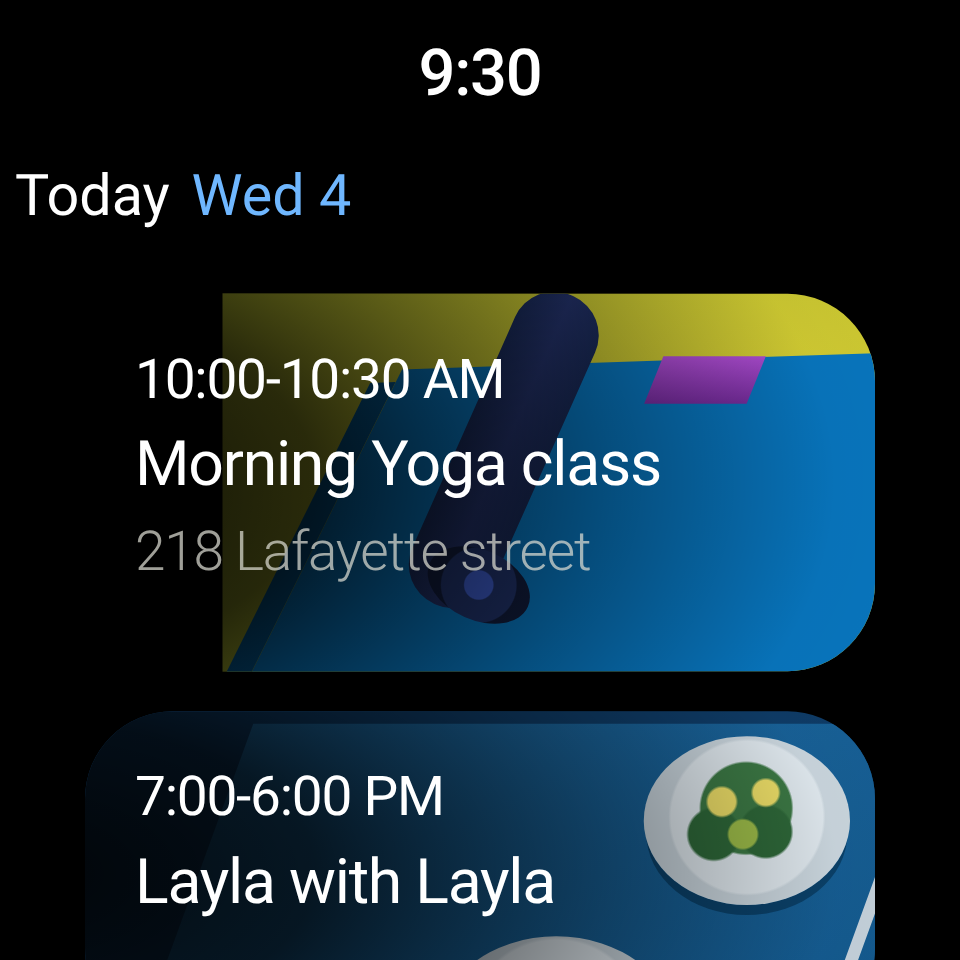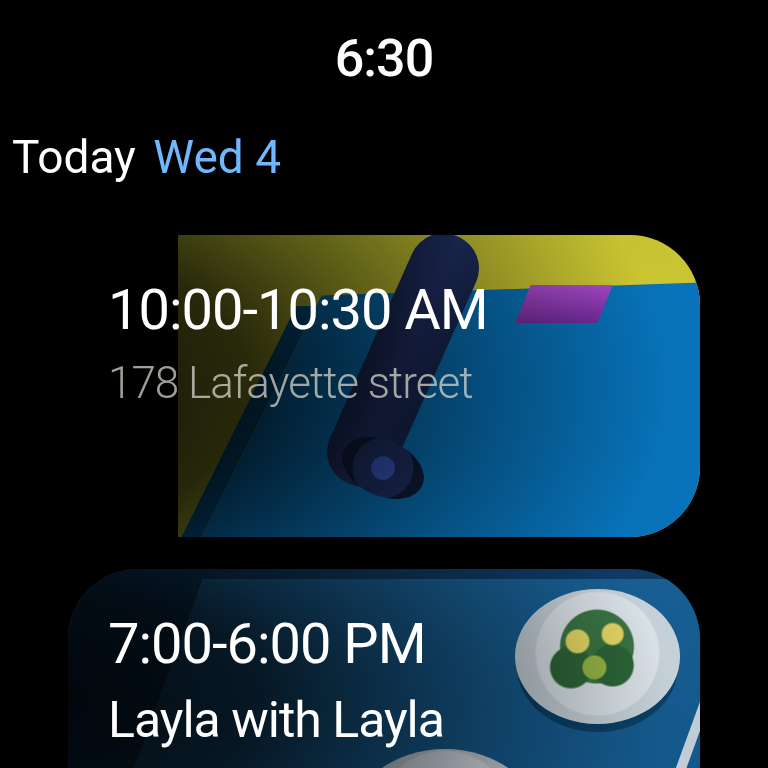--- a/index.html
+++ b/index.html
@@ -61,21 +61,21 @@
       position: absolute; inset: 0;
       background: radial-gradient(140% 170% at -10% 50%,
         rgba(0,0,0,0.92) 0%,
         rgba(0,0,0,0.78) 28%,
         rgba(0,0,0,0.35) 55%,
         rgba(0,0,0,0.05) 75%,
         rgba(0,0,0,0) 100%);
     }
 
     .content { position: relative; z-index: 2; }
-    .time { font-size: 56px; font-weight: 400; letter-spacing: -1px; color: #fff; }
+    .time { font-size: 44px; font-weight: 400; letter-spacing: -1px; color: #fff; }
     .title { font-size: 50px; font-weight: 400; margin-top: 14px; letter-spacing: -1px; color: #fff; }
     .loc { font-size: 44px; font-weight: 300; color: rgba(220,220,210,0.72); margin-top: 14px; letter-spacing: -1px; }
 
     
     .c1-field { position:absolute; left:110px; top:-60px; right:-120px; bottom:-60px;
       background: radial-gradient(120% 100% at 70% 30%, #d8d134 0%, #b9bd2f 55%, #8b9a28 100%); }
     .c1-mat { position:absolute; right:-160px; top:50px; width:600px; height:270px; background:#0878c2;
       transform: skewX(-28deg) rotate(-2deg); }
     .c1-matedge { position:absolute; right:-160px; top:50px; width:20px; height:270px; background:#045a94;
       transform: skewX(-28deg) rotate(-2deg) translateX(-600px); }
@@ -115,42 +115,43 @@
     .fork::before { content:""; position:absolute; top:-18px; left:-10px; width:30px; height:28px;
       background:
         linear-gradient(#c9d6e0,#c9d6e0) 0 0/6px 28px no-repeat,
         linear-gradient(#c9d6e0,#c9d6e0) 12px 0/6px 28px no-repeat,
         linear-gradient(#c9d6e0,#c9d6e0) 24px 0/6px 28px no-repeat; }
   </style>
 </head>
 <body>
 
 <div class="screen">
-  <div class="clock">6:30</div>
+  <div class="clock">9:30</div>
 
   <div class="header">
     <span class="label">Today</span>
     <span class="date">Wed 4</span>
   </div>
 
   <div class="list">
 
     <div class="card">
       <div class="bg">
         <div class="c1-field"></div>
         <div class="c1-mat"></div>
         <div class="c1-matedge"></div>
         <div class="c1-roll"></div>
         <div class="c1-rollcap"></div>
         <div class="c1-block"></div>
       </div>
       <div class="shade"></div>
       <div class="content">
         <div class="time">10:00-10:30 AM</div>
-        <div class="loc">178 Lafayette street</div>
+        <div class="title">Morning Yoga class</div>
+        <div class="loc">218 Lafayette street</div>
       </div>
     </div>
 
     <div class="card card2">
       <div class="bg">
         <div class="c2-field"></div>
         <div class="c2-table"></div>
         <div class="c2-plate1"></div>
           <div class="salad s1"></div>
         <div class="c2-plate2"></div>

